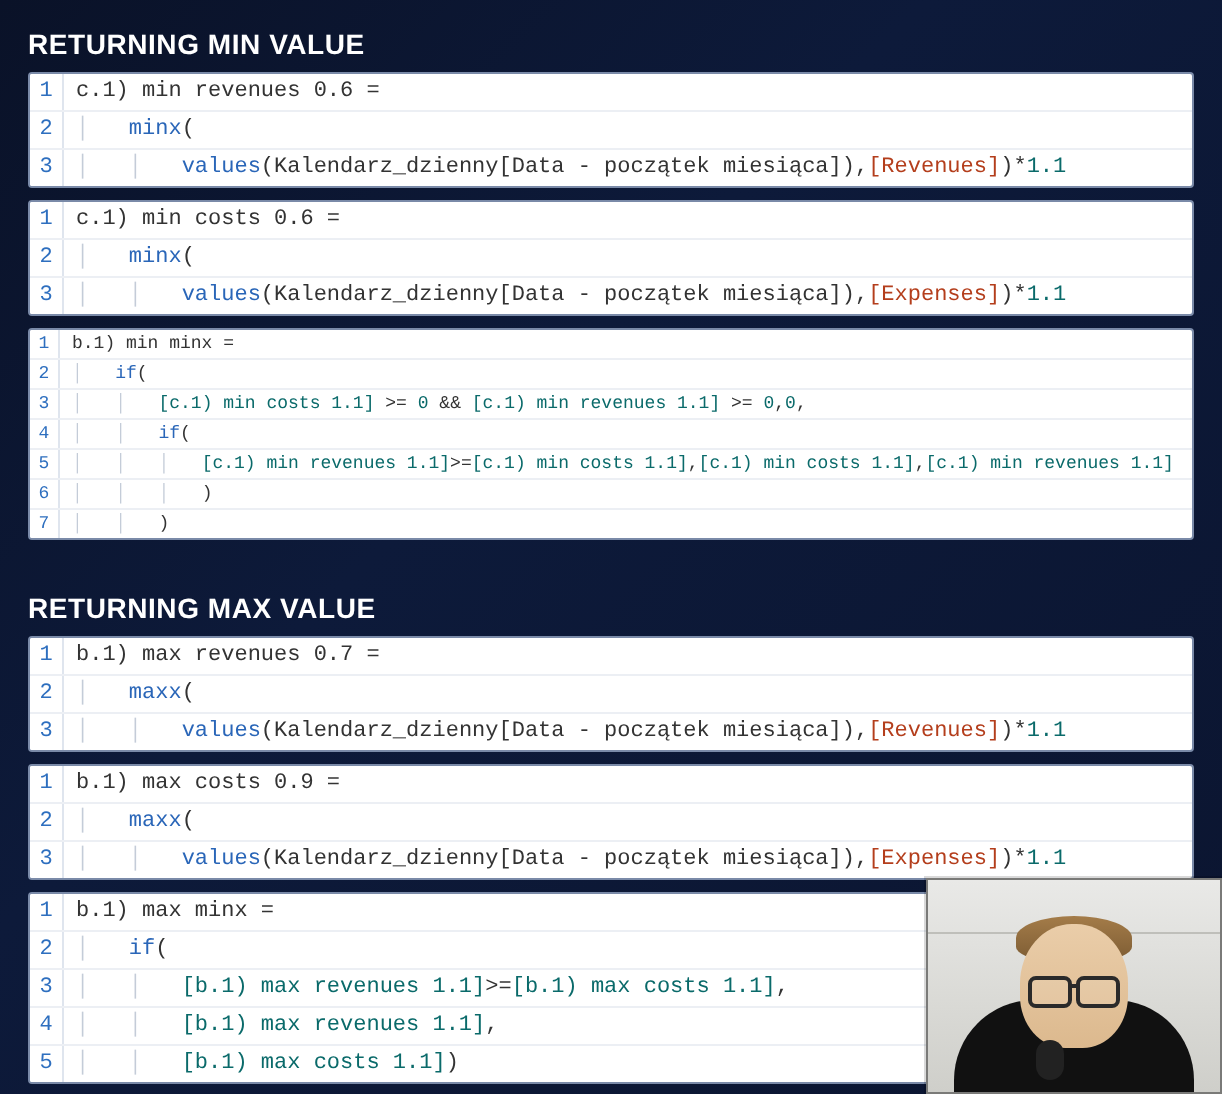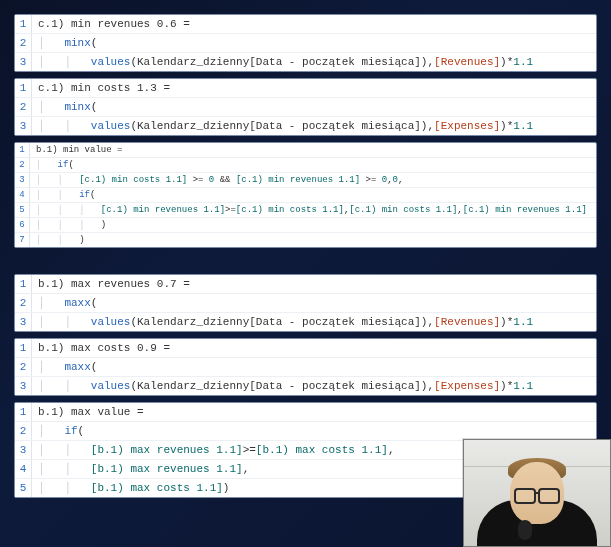--- a/index.html
+++ b/index.html
@@ -80,54 +80,56 @@
   .lens.l{left:0}.lens.r{right:0}
   .bridge{position:absolute;left:20px;top:4px;width:6px;height:2px;background:#2a2a2a}
   .body-shape{position:absolute;left:50%;bottom:-14px;transform:translateX(-50%);
     width:120px;height:60px;border-radius:40px 40px 0 0;background:#111}
   .mic{position:absolute;left:54px;bottom:6px;width:14px;height:20px;border-radius:7px;background:#222}
 </style>
 </head>
 <body>
 
 <div class="slide" id="slide-root">
+    <div class="section-heading">RETURNING MIN VALUE</div>
     <div class="code-group">
       <div class="code-block">
         <div class="line"><div class="gutter">1</div><div class="code"><span class="plain">c.1) min revenues 0.6 =</span></div></div>
         <div class="line"><div class="gutter">2</div><div class="code"><span class="guide">│   </span><span class="fn">minx</span><span class="op">(</span></div></div>
         <div class="line"><div class="gutter">3</div><div class="code"><span class="guide">│   │   </span><span class="fn">values</span><span class="plain">(Kalendarz_dzienny[Data - początek miesiąca]),</span><span class="col">[Revenues]</span><span class="op">)</span><span class="op">*</span><span class="num">1.1</span></div></div>
       </div>
       <div class="code-block">
-        <div class="line"><div class="gutter">1</div><div class="code"><span class="plain">c.1) min costs 1.3 =</span></div></div>
+        <div class="line"><div class="gutter">1</div><div class="code"><span class="plain">c.1) min costs 0.6 =</span></div></div>
         <div class="line"><div class="gutter">2</div><div class="code"><span class="guide">│   </span><span class="fn">minx</span><span class="op">(</span></div></div>
         <div class="line"><div class="gutter">3</div><div class="code"><span class="guide">│   │   </span><span class="fn">values</span><span class="plain">(Kalendarz_dzienny[Data - początek miesiąca]),</span><span class="col">[Expenses]</span><span class="op">)</span><span class="op">*</span><span class="num">1.1</span></div></div>
       </div>
       <div class="code-block small">
-        <div class="line"><div class="gutter">1</div><div class="code"><span class="plain">b.1) min value =</span></div></div>
+        <div class="line"><div class="gutter">1</div><div class="code"><span class="plain">b.1) min minx =</span></div></div>
         <div class="line"><div class="gutter">2</div><div class="code"><span class="guide">│   </span><span class="fn">if</span><span class="op">(</span></div></div>
         <div class="line"><div class="gutter">3</div><div class="code"><span class="guide">│   │   </span><span class="mea">[c.1) min costs 1.1]</span><span class="op"> &gt;= </span><span class="num">0</span><span class="op"> &amp;&amp; </span><span class="mea">[c.1) min revenues 1.1]</span><span class="op"> &gt;= </span><span class="num">0</span><span class="op">,</span><span class="num">0</span><span class="op">,</span></div></div>
         <div class="line"><div class="gutter">4</div><div class="code"><span class="guide">│   │   </span><span class="fn">if</span><span class="op">(</span></div></div>
         <div class="line"><div class="gutter">5</div><div class="code"><span class="guide">│   │   │   </span><span class="mea">[c.1) min revenues 1.1]</span><span class="op">&gt;=</span><span class="mea">[c.1) min costs 1.1]</span><span class="op">,</span><span class="mea">[c.1) min costs 1.1]</span><span class="op">,</span><span class="mea">[c.1) min revenues 1.1]</span></div></div>
         <div class="line"><div class="gutter">6</div><div class="code"><span class="guide">│   │   │   </span><span class="op">)</span></div></div>
         <div class="line"><div class="gutter">7</div><div class="code"><span class="guide">│   │   </span><span class="op">)</span></div></div>
       </div>
     </div>
+    <div class="section-heading">RETURNING MAX VALUE</div>
     <div class="code-group">
       <div class="code-block">
         <div class="line"><div class="gutter">1</div><div class="code"><span class="plain">b.1) max revenues 0.7 =</span></div></div>
         <div class="line"><div class="gutter">2</div><div class="code"><span class="guide">│   </span><span class="fn">maxx</span><span class="op">(</span></div></div>
         <div class="line"><div class="gutter">3</div><div class="code"><span class="guide">│   │   </span><span class="fn">values</span><span class="plain">(Kalendarz_dzienny[Data - początek miesiąca]),</span><span class="col">[Revenues]</span><span class="op">)</span><span class="op">*</span><span class="num">1.1</span></div></div>
       </div>
       <div class="code-block">
         <div class="line"><div class="gutter">1</div><div class="code"><span class="plain">b.1) max costs 0.9 =</span></div></div>
         <div class="line"><div class="gutter">2</div><div class="code"><span class="guide">│   </span><span class="fn">maxx</span><span class="op">(</span></div></div>
         <div class="line"><div class="gutter">3</div><div class="code"><span class="guide">│   │   </span><span class="fn">values</span><span class="plain">(Kalendarz_dzienny[Data - początek miesiąca]),</span><span class="col">[Expenses]</span><span class="op">)</span><span class="op">*</span><span class="num">1.1</span></div></div>
       </div>
       <div class="code-block">
-        <div class="line"><div class="gutter">1</div><div class="code"><span class="plain">b.1) max value =</span></div></div>
+        <div class="line"><div class="gutter">1</div><div class="code"><span class="plain">b.1) max minx =</span></div></div>
         <div class="line"><div class="gutter">2</div><div class="code"><span class="guide">│   </span><span class="fn">if</span><span class="op">(</span></div></div>
         <div class="line"><div class="gutter">3</div><div class="code"><span class="guide">│   │   </span><span class="mea">[b.1) max revenues 1.1]</span><span class="op">&gt;=</span><span class="mea">[b.1) max costs 1.1]</span><span class="op">,</span></div></div>
         <div class="line"><div class="gutter">4</div><div class="code"><span class="guide">│   │   </span><span class="mea">[b.1) max revenues 1.1]</span><span class="op">,</span></div></div>
         <div class="line"><div class="gutter">5</div><div class="code"><span class="guide">│   │   </span><span class="mea">[b.1) max costs 1.1]</span><span class="op">)</span></div></div>
       </div>
     </div>
   </div>
 
 <div class="webcam">
   <div class="room-line"></div>

